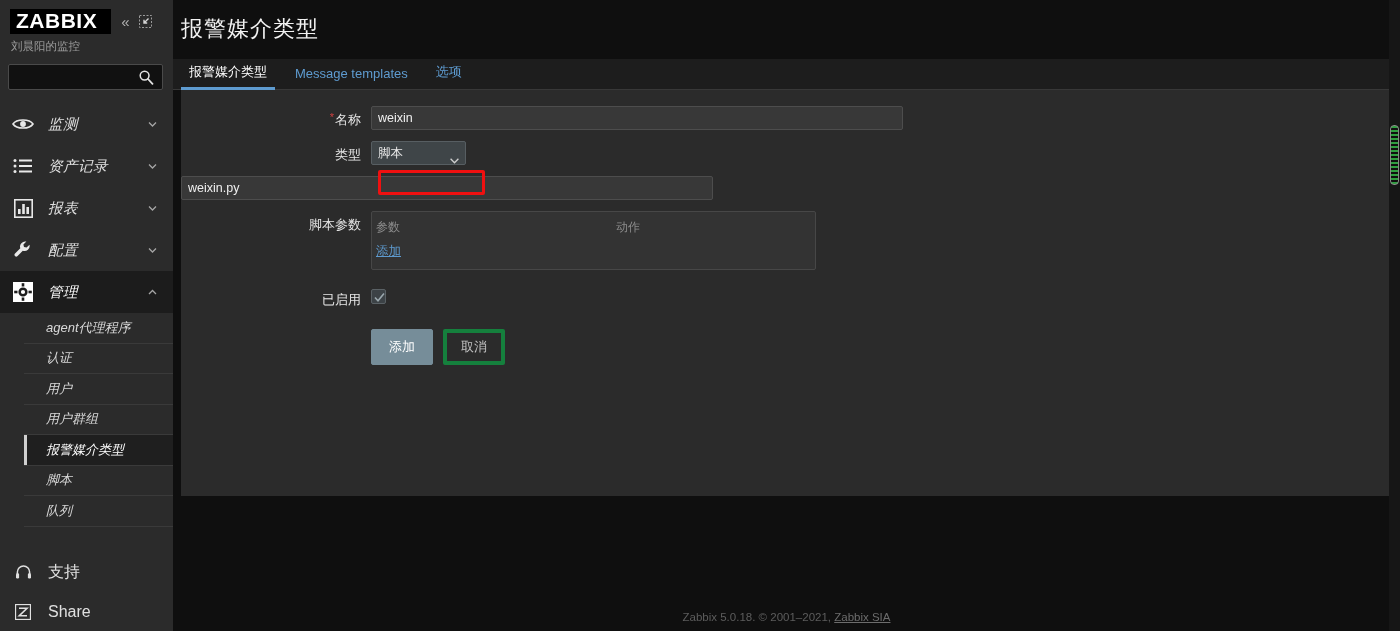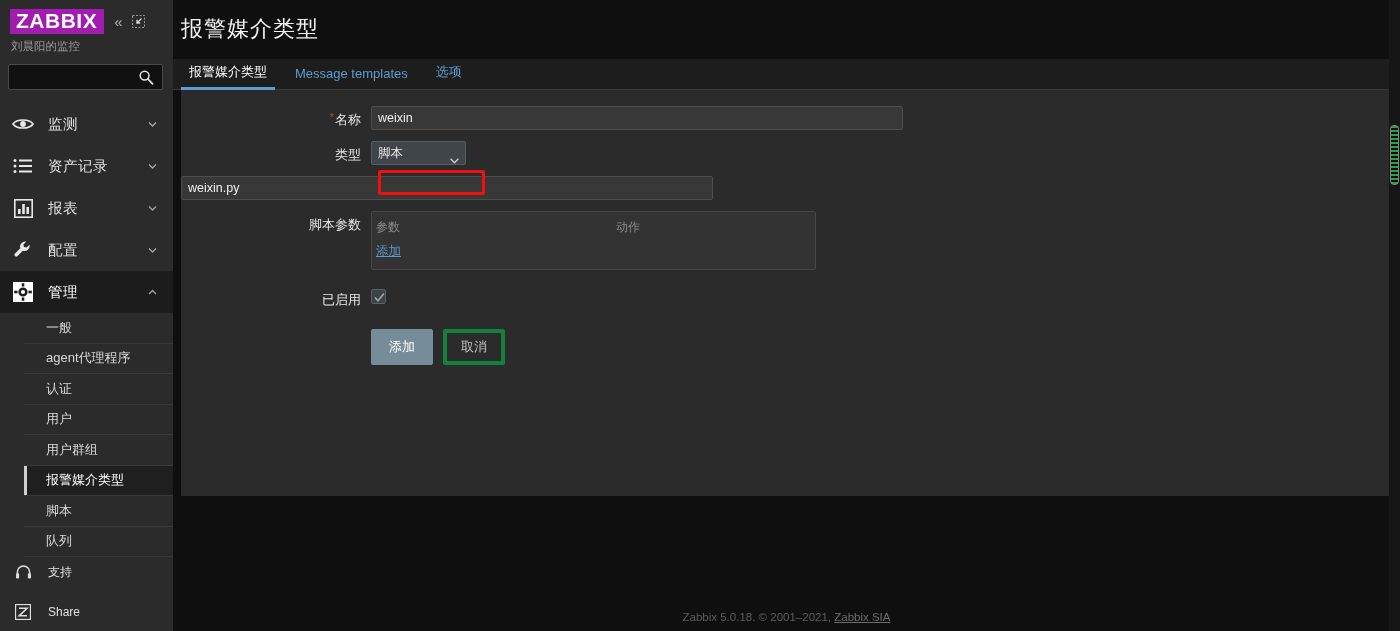--- a/index.html
+++ b/index.html
@@ -12,23 +12,23 @@
   #app { position: relative; width: 1400px; height: 631px; display: flex; }
 
   
   #sidebar {
     width: 173px; height: 631px; background: #2b2b2b;
     position: relative; flex: 0 0 173px;
   }
   .sb-top { padding: 9px 10px 0 10px; position: relative; }
   .logo-row { display: flex; align-items: center; }
   .logo {
-    background: #a21caf; color: #ffffff;
+    background: #000000; color: #ffffff;
     font-weight: bold; font-size: 21px; letter-spacing: 0.5px;
-    padding: 1px 7px 2px 6px; line-height: 22px;
+    padding: 1px 14px 2px 6px; line-height: 22px;
     font-family: "Liberation Sans", sans-serif;
   }
   .hdr-icons { display: flex; align-items: center; margin-left: 10px; gap: 9px; }
   .icn-collapse { color: #b0b0b0; font-size: 15px; line-height: 1; cursor: pointer; }
   .icn-expand { width: 13px; height: 13px; position: relative; cursor: pointer; }
   .icn-expand svg { display: block; }
   .subtitle {
     color: #9a9a9a; font-size: 11.5px; margin-top: 5px; margin-left: 1px;
     white-space: nowrap;
   }
@@ -39,21 +39,21 @@
     color: #dddddd; font-size: 12px; padding: 0 28px 0 8px;
     outline: none; font-family: "Liberation Sans", sans-serif;
   }
   .search-input::placeholder { color: #6a6a6a; }
   .search-icon {
     position: absolute; right: 9px; top: 5px; width: 16px; height: 16px;
     pointer-events: none;
   }
 
   
-  #nav { margin-top: 13px; }
+  #nav { margin-top: 13px; font-style: italic; }
   .nav-item {
     height: 42px; display: flex; align-items: center;
     padding-left: 12px; position: relative; cursor: pointer;
     color: #e0e0e0;
   }
   .nav-item.active { background: #1c1c1c; align-items: center; }
   .nav-ico {
     width: 22px; height: 22px; flex: 0 0 22px;
     display: flex; align-items: center; justify-content: center;
     margin-right: 14px;
@@ -88,21 +88,21 @@
   #botnav { position: absolute; bottom: 0; left: 0; width: 173px; }
   .bot-item {
     height: 39px; display: flex; align-items: center;
     padding-left: 12px; color: #e0e0e0; cursor: pointer;
   }
   .bot-ico {
     width: 22px; height: 22px; flex: 0 0 22px;
     display: flex; align-items: center; justify-content: center;
     margin-right: 14px;
   }
-  .bot-label { font-size: 12px; }
+  .bot-label { font-size: 16px; }
 
   
   #main {
     flex: 1; height: 631px; background: #0f0f0f;
     position: relative; overflow: hidden;
   }
   #page-head { padding: 14px 0 0 8px; }
   .page-title {
     color: #f2f2f2; font-size: 22px; font-weight: normal;
     padding-left: 0px; letter-spacing: 1px;
@@ -338,23 +338,20 @@
         </span>
         <span class="nav-label">管理</span>
         <span class="nav-chev">
           <svg width="9" height="9" viewBox="0 0 9 9">
               <path d="M1 6 L4.5 2.5 L8 6" fill="none" stroke="#a5a5a5" stroke-width="1.3"></path>
             </svg>
         </span>
       </div>
 
       <div id="submenu">
-        <div class="sub-item">
-          <span>一般</span>
-        </div>
         <div class="sub-item">
           <span>agent代理程序</span>
         </div>
         <div class="sub-item">
           <span>认证</span>
         </div>
         <div class="sub-item">
           <span>用户</span>
         </div>
         <div class="sub-item">

